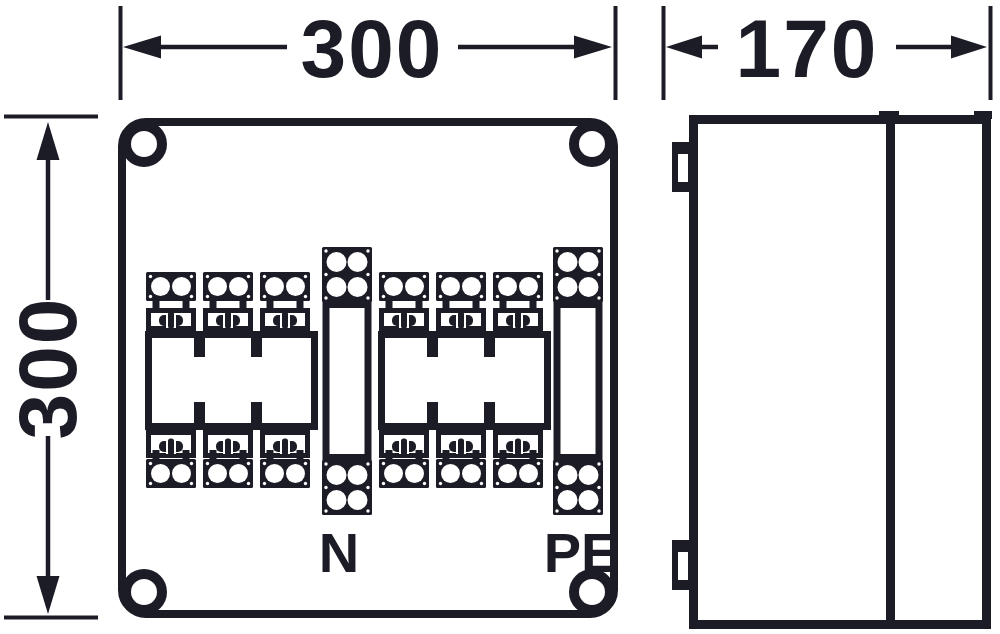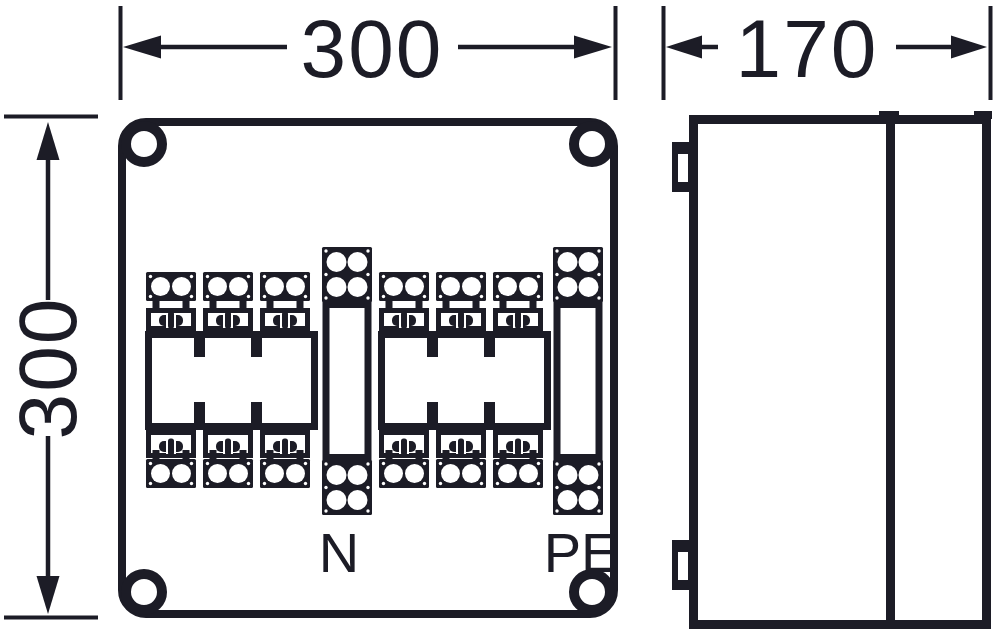--- a/index.html
+++ b/index.html
@@ -1,17 +1,17 @@
 <!DOCTYPE html>
 <html style="--ink: #1c1c26; --bg: #ffffff;"><head>
 <meta charset="utf-8">
 <style>
   :root { --ink: #1c1c26; --bg: #ffffff; }
   html, body { margin: 0; padding: 0; background: var(--bg); }
-  .stage { width: 1000px; height: 634px; position: relative; background: var(--bg); }
+  .stage { width: 1000px; height: 634px; position: relative; background: var(--bg); font-weight: bold; }
   svg { display: block; }
   .ink   { fill: var(--ink); stroke: none; }
   .white { fill: #ffffff; stroke: none; }
   .oln   { fill: #ffffff; stroke: var(--ink); }
   .oln-n { fill: none;    stroke: var(--ink); }
   .dimline { stroke: var(--ink); stroke-width: 4.5; fill: none; }
   .dimtext {
     font-family: "Liberation Sans", "DejaVu Sans", sans-serif;
     font-size: 82px; fill: var(--ink); letter-spacing: 2px;
   }

